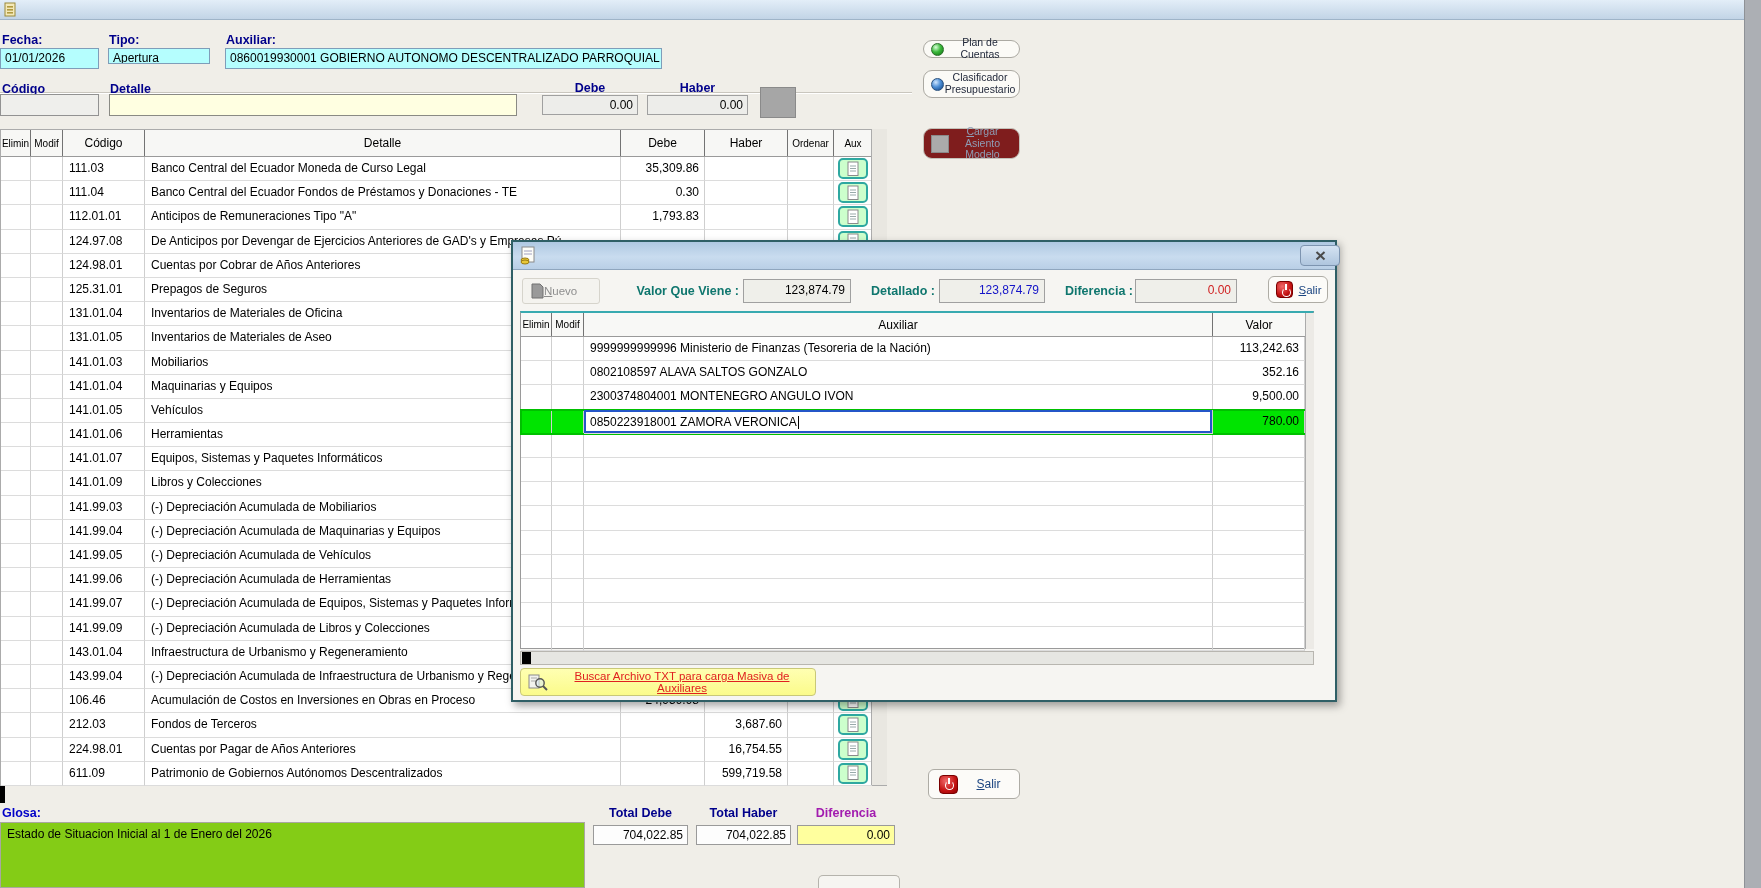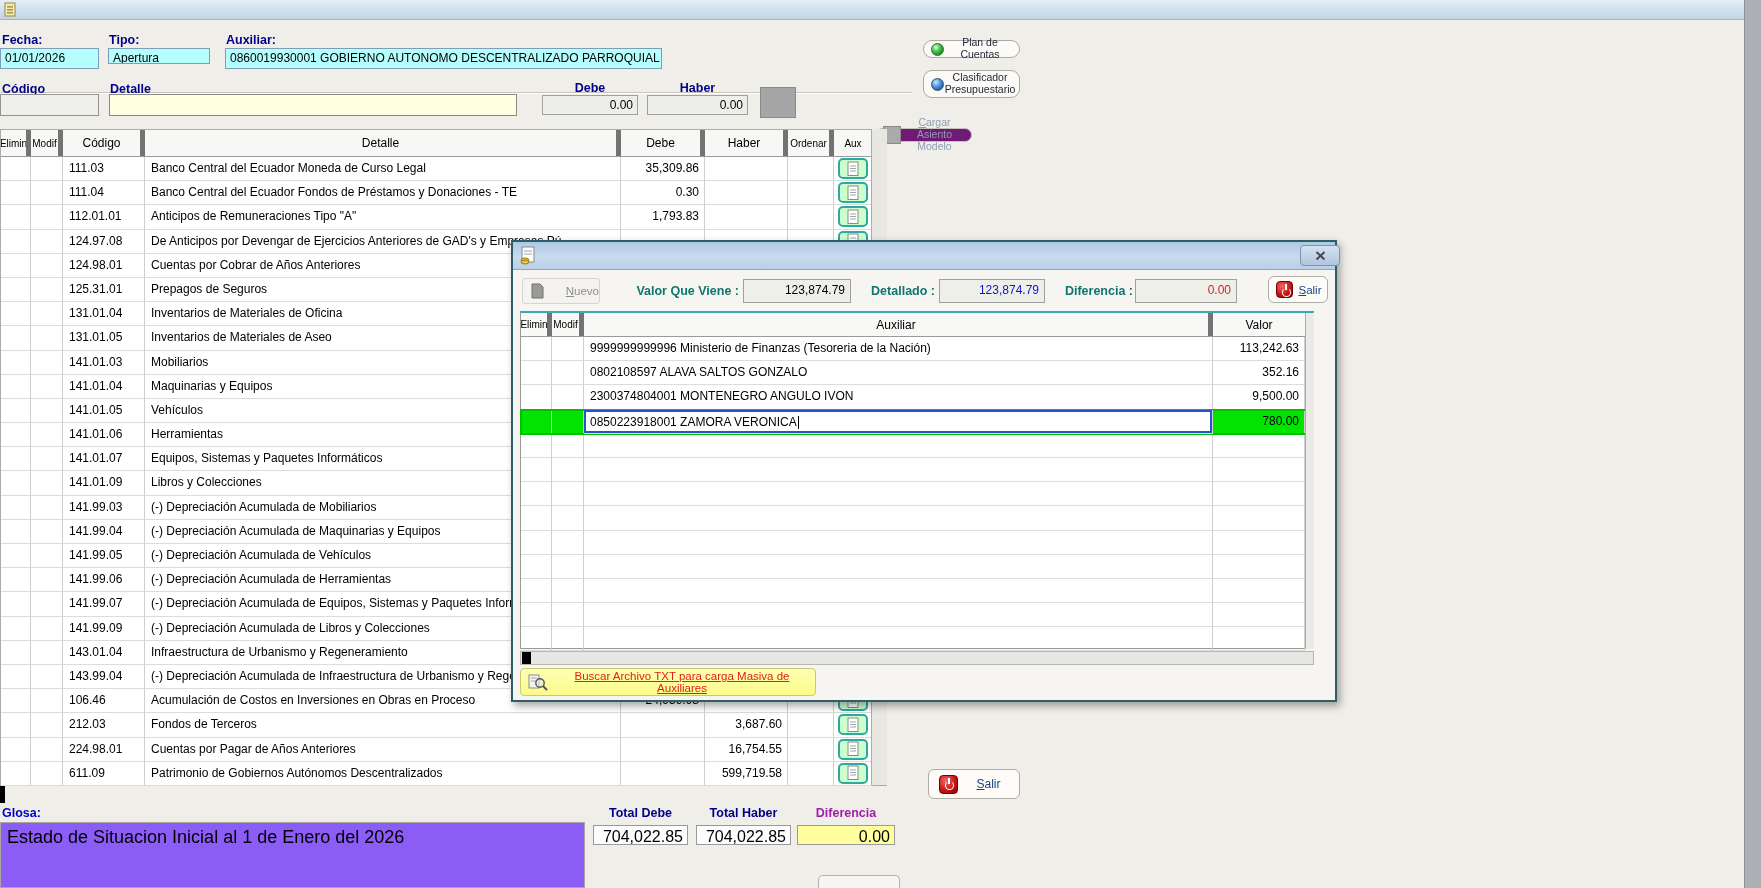--- a/index.html
+++ b/index.html
@@ -27,40 +27,40 @@
   .disabledtxt{color:#8E9DB5}
   
   .pwr{width:19px;height:19px;border-radius:4px;background:radial-gradient(circle at 35% 30%,#F06A6A,#C41212 60%,#8E0000);border:1px solid #7A0000;position:relative;display:inline-block;flex:0 0 auto}
   .pwr::before{content:"";position:absolute;left:4.5px;top:5.5px;width:7px;height:7px;border:1.8px solid #fff;border-radius:50%;border-top-color:transparent}
   .pwr::after{content:"";position:absolute;left:8.2px;top:2.4px;width:1.8px;height:6px;background:#fff}
   .salirbtn{position:absolute;background:#FCFBF8;border:1px solid #AEACA5;border-radius:6px;display:flex;align-items:center;font-size:12px;color:#1A4480}
   .salirbtn .txt{flex:1;text-align:center}
   
   #main-table{position:absolute;left:0;top:129px;width:887px;height:657px;background:#fff;border:1px solid #ABABAB}
   .hrow{display:flex;height:27px;background:#F7F7F5;border-bottom:1px solid #9A9A9A}
-  .hcell{border-right:5px solid #737373;display:flex;align-items:center;justify-content:center;font-size:12px;color:#000;overflow:hidden;white-space:nowrap}
+  .hcell{border-right:1px solid #737373;display:flex;align-items:center;justify-content:center;font-size:12px;color:#000;overflow:hidden;white-space:nowrap}
   .hsmall{font-size:10px}
   .mrow{display:flex;height:24.2px}
   .cell{border-right:1px solid #CFCFCF;border-bottom:1px solid #DCDCDC;overflow:hidden;white-space:nowrap;font-size:12px;padding-top:4px;height:24.2px}
   .w0{width:30px}.w1{width:32px}.w2{width:82px}.w3{width:476px}.w4{width:84px}.w5{width:83px}.w6{width:46px}.w7{width:38px}
   .tl{padding-left:6px}.tr{text-align:right;padding-right:5px}
   .auxcell{display:flex;align-items:center;justify-content:center;padding:0}
   .auxbtn{width:30px;height:21px;border-radius:5px;border:2px solid #2EA8A0;background:#CCFFCC;padding:0;display:flex;align-items:center;justify-content:center;cursor:default}
   .vstrip{position:absolute;left:871px;top:129px;width:16px;height:656px;background:#E9E7E1;border-left:1px solid #ACACAC}
   .caret{position:absolute;background:#000}
   
   .totlbl{position:absolute;font-size:12.5px;font-weight:bold;color:#00008B;text-align:center}
-  .totfield{position:absolute;border:1px solid #9A9A9A;background:#FDFDFD;font-size:16px;text-align:right;padding:2px 4px}
+  .totfield{position:absolute;border:1px solid #9A9A9A;background:#FDFDFD;font-size:12px;text-align:right;padding:2px 4px}
   .yellowfield{background:#FFFF9E}
   
   #modal{position:absolute;left:511px;top:240px;width:826px;height:462px;background:#F6F5F2;border:2px solid #2F5F66;box-shadow:3px 4px 8px rgba(0,0,0,.35);z-index:50}
   #modal .titlebar{position:absolute;left:0;top:0;width:822px;height:28px;background:linear-gradient(#AFC8E2,#C9DCEF 55%,#B9CFE6);border-bottom:1px solid #8FA6BE}
   .xbtn{position:absolute;left:787px;top:3px;width:40px;height:21px;background:linear-gradient(#D4E2F2,#AFC6DE);border:1px solid #7D94B0;border-radius:4px;display:flex;align-items:center;justify-content:center}
   .flatbtn{position:absolute;background:#F4F3EF;border:1px solid #D6D4CC;border-radius:3px;display:flex;align-items:center;font-size:11.5px;color:#8E8E8E}
-  .flatbtn .txt{flex:1;text-align:right}
+  .flatbtn .txt{flex:1;text-align:left}
   .mfield{position:absolute;border:1px solid #A0A0A0;background:#EFEFEA;font-size:12px;text-align:right;padding:3px 5px}
   .mlbl{position:absolute;font-size:12.5px;font-weight:bold;color:#0f766e;text-align:right;white-space:nowrap}
   #modal-table{position:absolute;left:7px;top:69px;width:794px;height:338px;background:#fff;border:1px solid #9A9A9A;border-top:2px solid #38AAB0}
   .xhrow{display:flex;height:24px;background:#F8F8F6;border-bottom:1px solid #9A9A9A}
   .xrow{display:flex;height:24.2px}
   .xcell{border-right:1px solid #CFCFCF;border-bottom:1px solid #DCDCDC;overflow:hidden;white-space:nowrap;font-size:12px;padding-top:4px;height:24.2px}
   .x0{width:31px}.x1{width:32px}.x2{width:629px}.x3{width:92px}
   .green{background:#00E400}
   .editrow{background:#8b5cf6;outline:2px solid #00C000;outline-offset:-1px}
   .editcell{padding:0;position:relative;background:#00C000}
@@ -114,21 +114,21 @@
   <div class="abs" style="left:760px;top:87px;width:36px;height:31px;background:#A6A6A6;border:1px solid #8A8A8A"></div>
 
   <div class="sbtn" style="left:923px;top:40px;width:97px;height:18px">
     <span class="sph sph-g"></span>
     <span class="txt">Plan de Cuentas</span>
   </div>
   <div class="sbtn" style="left:923px;top:70px;width:97px;height:28px">
     <span class="sph sph-b"></span>
     <span class="txt">Clasificador Presupuestario</span>
   </div>
-  <div class="sbtn" style="left:875px;top:128px;width:97px;height:14px;background:#701a75;border-color:#C4C2BA">
+  <div class="sbtn" style="left:923px;top:128px;width:97px;height:31px;background:#7f1d1d;border-color:#C4C2BA">
     <span class="graysq"></span>
     <span class="txt disabledtxt u1"><u>C</u>argar Asiento Modelo</span>
   </div>
 
   <div id="main-table">
     <div class="hrow">
       <div class="hcell w0 hsmall">Elimin</div>
       <div class="hcell w1 hsmall">Modif</div>
       <div class="hcell w2">Código</div>
       <div class="hcell w3">Detalle</div>
@@ -632,21 +632,21 @@
             </button>
           </div>
         </div>
       </div>
   </div>
   <div class="vstrip"></div>
 
   <div class="caret" style="left:0;top:786px;width:5px;height:17px"></div>
 
   <div class="lbl" style="left:2px;top:806px;color:#0000C8">Glosa:</div>
-  <div class="abs" style="left:0;top:822px;width:585px;height:66px;background:#8b5cf6;border:1px solid #A9A7A0;font-size:18px;padding:4px 6px">Estado de Situacion Inicial al 1 de Enero del 2026</div>
+  <div class="abs" style="left:0;top:822px;width:585px;height:66px;background:#84cc16;border:1px solid #A9A7A0;font-size:12px;padding:4px 6px">Estado de Situacion Inicial al 1 de Enero del 2026</div>
 
   <div class="totlbl" style="left:593px;top:806px;width:95px">Total Debe</div>
   <div class="totfield" style="left:593px;top:825px;width:95px;height:20px">704,022.85</div>
 
   <div class="totlbl" style="left:696px;top:806px;width:95px">Total Haber</div>
   <div class="totfield" style="left:696px;top:825px;width:95px;height:20px">704,022.85</div>
 
   <div class="totlbl lblred" style="left:797px;top:806px;width:98px;color:#a21caf">Diferencia</div>
   <div class="totfield yellowfield" style="left:797px;top:825px;width:98px;height:20px">0.00</div>
 

